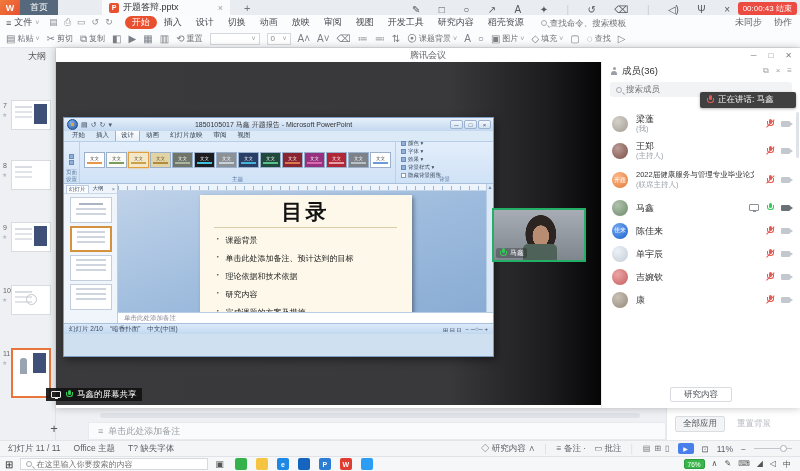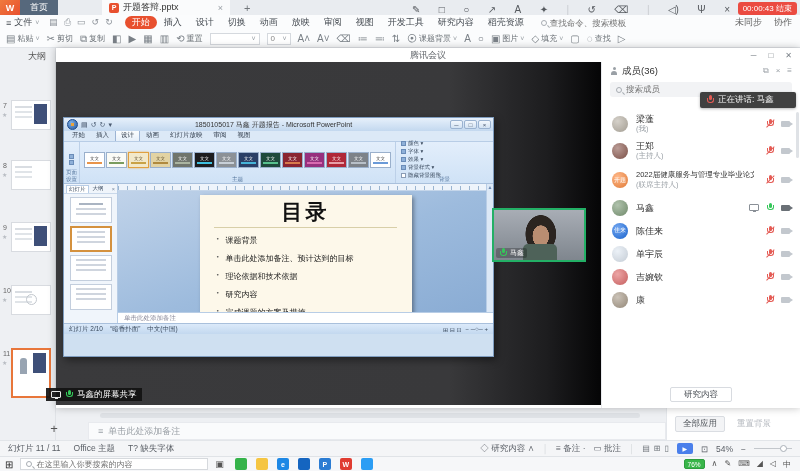--- a/index.html
+++ b/index.html
@@ -691,21 +691,21 @@
       <span><i>≡</i> <span>备注</span> ·</span>
       <span><i>▭</i> <span>批注</span></span>
       <span class="sb-sep">│</span>
       <span class="sb-viewicons" id="sb-viewicons">
           <i>▤</i>
           <i>⊞</i>
           <i>▯</i>
         </span>
       <span id="sb-play">▶</span>
       <span>⊡</span>
-      <span>54%</span>
+      <span>11%</span>
       <span>−</span>
       <span id="sb-slider">
           <i id="sb-knob"></i>
         </span>
     </span>
   </div>
 
   <div id="taskbar">
     <span id="start-btn">⊞</span>
     <span id="tb-search">

